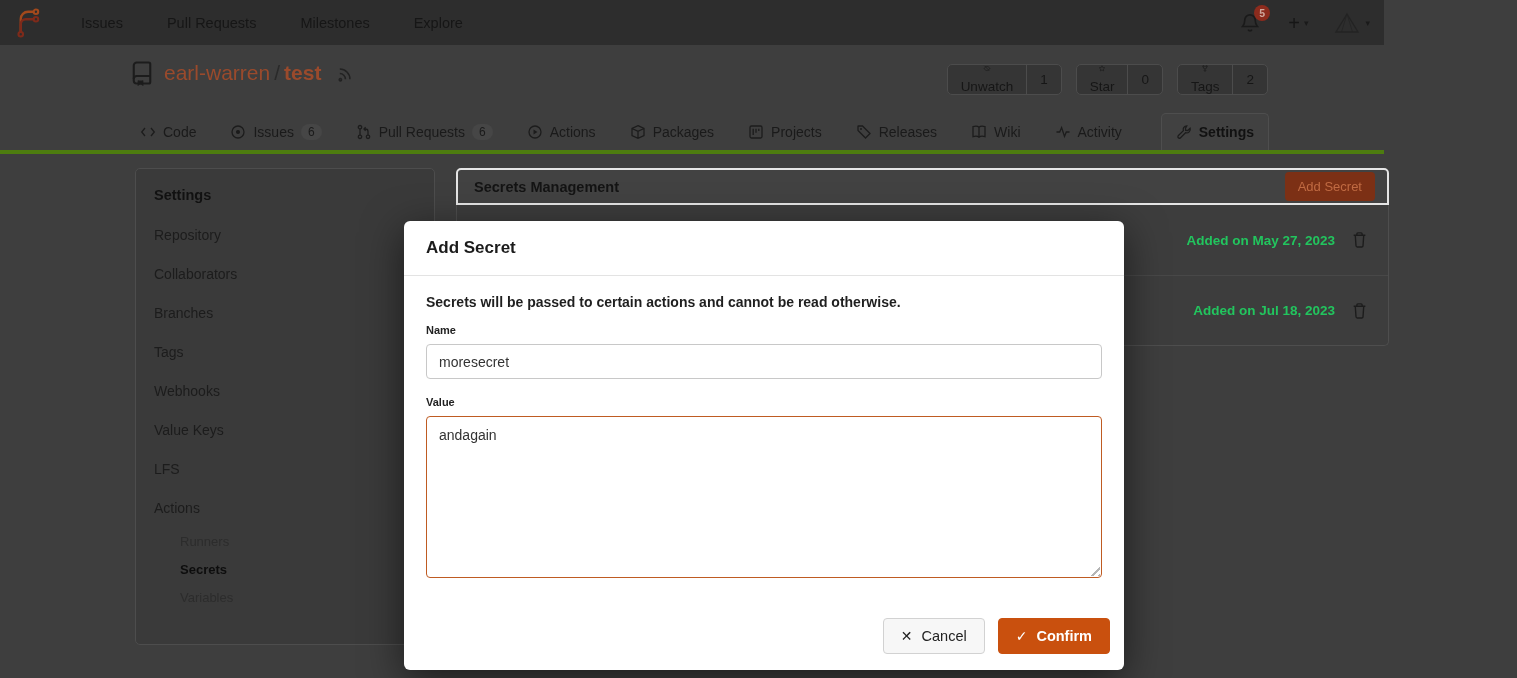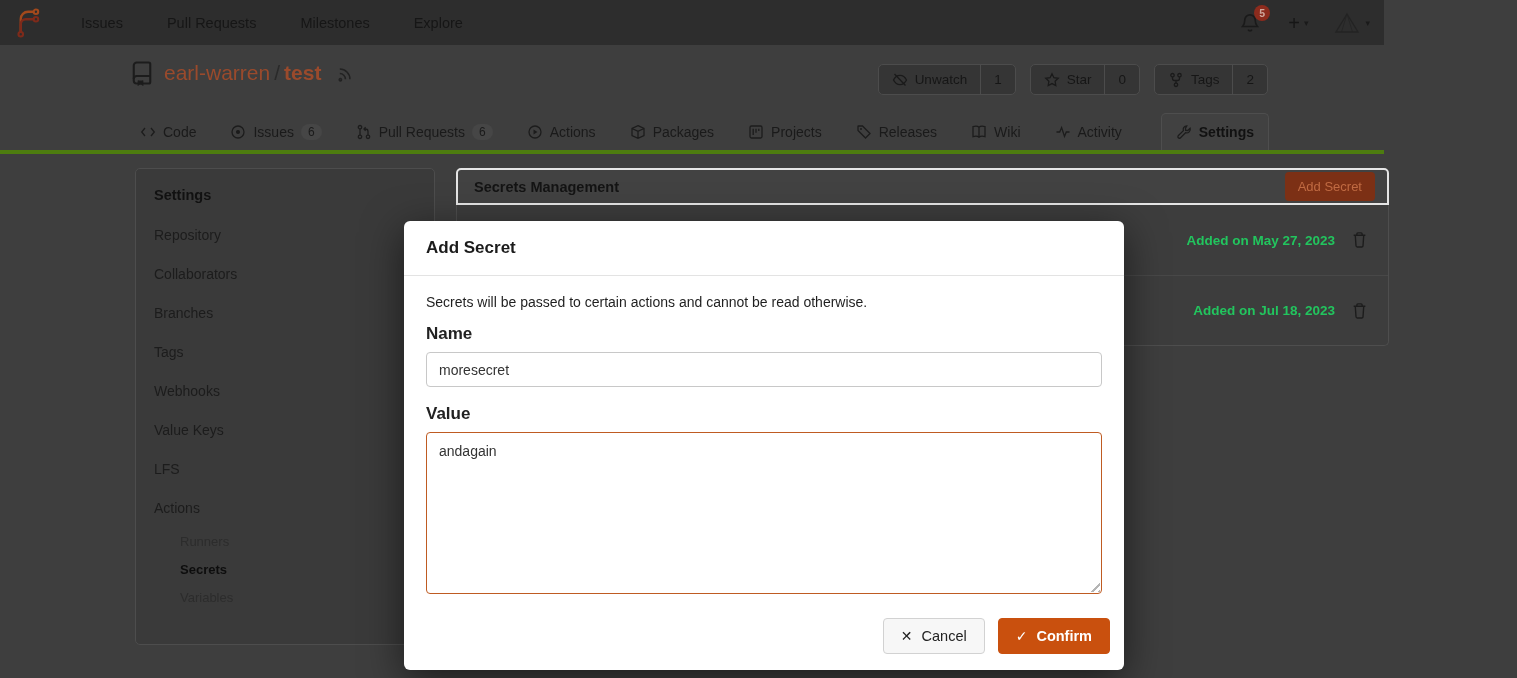--- a/index.html
+++ b/index.html
@@ -30,21 +30,21 @@
   .repo-title { font-size:21px; }
   .repo-owner { color:#9a4a2c; cursor:pointer; }
   .repo-sep { color:#2a2a2a; margin:0 4px; }
   .repo-name { color:#9a4a2c; font-weight:bold; cursor:pointer; }
   .rss-icon { color:#222; margin-left:6px; cursor:pointer; }
 
   .repo-actions { position:absolute; right:116px; top:64px; display:flex; gap:14px; }
   .action-group { display:flex; align-items:stretch; border:1px solid #4c4c4c; border-radius:5px;
                   overflow:hidden; background:#353535; height:31px; }
   .action-btn { display:flex; align-items:center; gap:7px; padding:0 13px; color:#161616;
-                font-size:13.5px; cursor:pointer; }
+                font-size:13.5px; cursor:pointer;flex-direction:column; }
   .action-count { display:flex; align-items:center; padding:0 13px; border-left:1px solid #4c4c4c;
                   color:#161616; font-size:13.5px; cursor:pointer; }
   .action-group svg { color:#1a1a1a; }
 
   
   .tabbar { position:absolute; left:0; top:112px; width:100%; height:42px;
             border-bottom:4px solid #4d7c0f; display:flex; align-items:flex-end; padding:0 115px 0 130px; }
   .tab { display:flex; align-items:center; gap:7px; color:#1a1a1a; font-size:14px;
          padding:10px 10px; cursor:pointer; white-space:nowrap; margin-right:14px; }
   .tab svg { color:#1c1c1c; flex:none; }
@@ -79,22 +79,22 @@
   .row-date { color:#22c55e; font-size:13.5px;font-weight:bold; }
   .trash-btn { color:#1c1c1c; cursor:pointer; width:17px; height:18px; }
 
   
   .modal { position:absolute; left:404px; top:221px; width:720px; height:449px; background:#ffffff;
            border-radius:6px; box-shadow:0 10px 40px rgba(0,0,0,0.55); z-index:10;
            display:flex; flex-direction:column; }
   .modal-header { padding:17px 22px; border-bottom:1px solid #e3e3e3; }
   .modal-title { font-size:17px; font-weight:bold; color:#1b1b1b; }
   .modal-body { padding:18px 22px 0 22px; flex:1; }
-  .modal-desc { font-size:14px; color:#1f1f1f; margin-bottom:14px; }
-  .field-label { display:block; font-size:17px; font-weight:bold; color:#222; margin-bottom:8px; }
+  .modal-desc { font-size:14px; color:#1f1f1f; margin-bottom:14px;font-weight:bold; }
+  .field-label { display:block; font-size:11px; font-weight:bold; color:#222; margin-bottom:8px; }
   .name-input { width:100%; height:35px; border:1px solid #c8c8c8; border-radius:4px;
                 padding:0 12px; font-size:14px; font-family:inherit; color:#333; background:#fff;
                 outline:none; }
   .value-wrap { position:relative; }
   .value-textarea { width:100%; height:162px; border:1px solid #bf5b22; border-radius:4px;
                     padding:10px 12px; font-size:14px; font-family:inherit; color:#333;
                     background:#fff; resize:none; outline:none; display:block; }
   .resize-handle { position:absolute; right:2px; bottom:2px; width:13px; height:13px;
                    background:
                      repeating-linear-gradient(135deg, transparent 0 3px, #b5b5b5 3px 4.5px);

